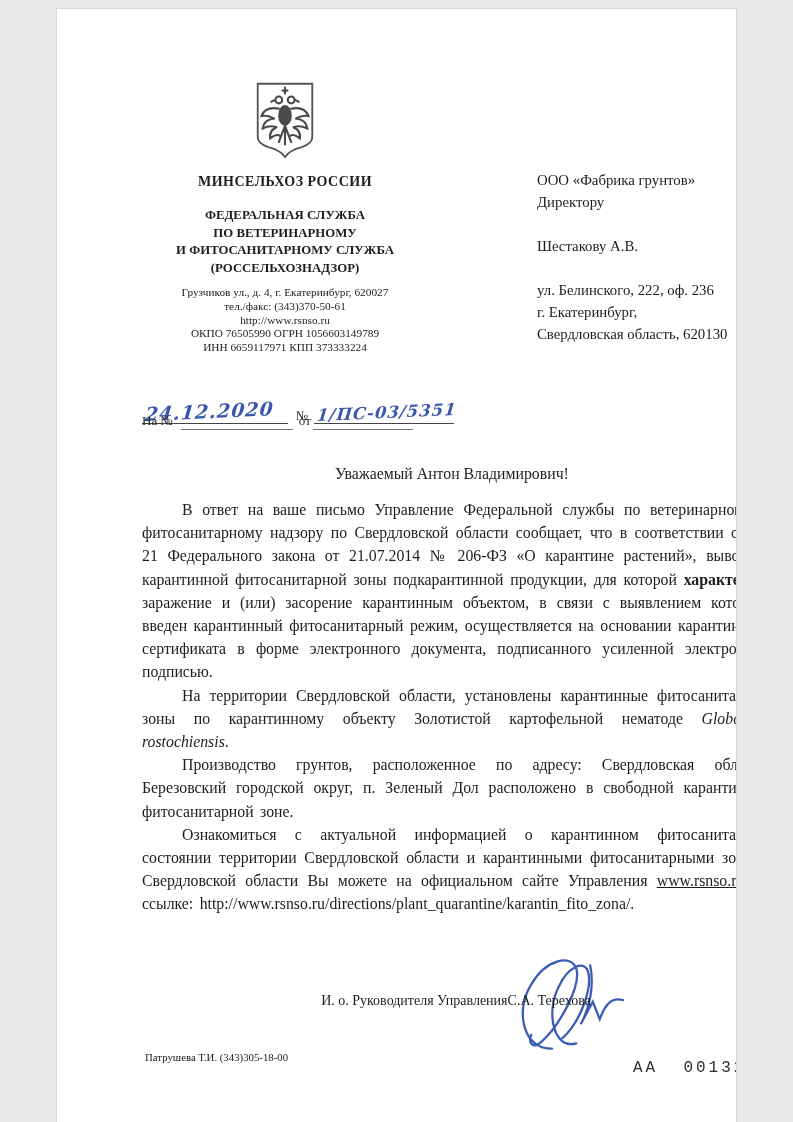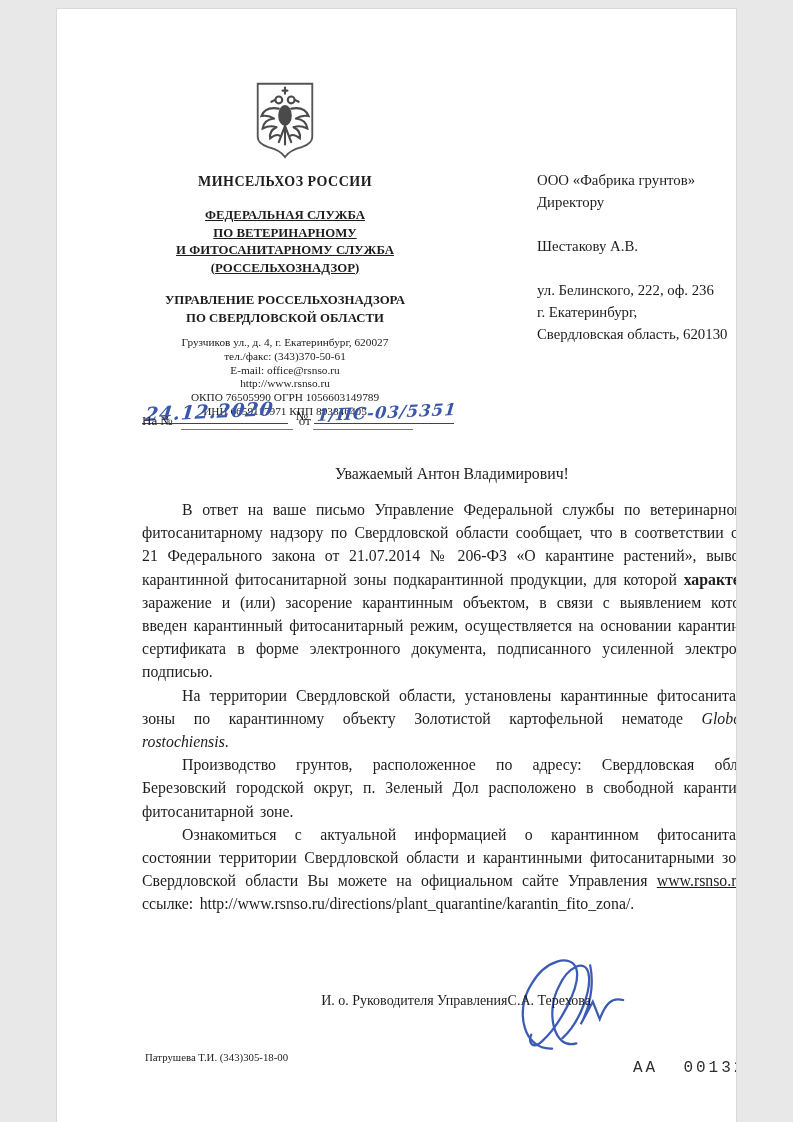--- a/index.html
+++ b/index.html
@@ -5,21 +5,21 @@
   html,body{margin:0;padding:0;background:#e8e8e8;}
   .page{
     position:relative;width:681px;height:1122px;margin:8px auto;
     background:#ffffff;border:1px solid #d8d8d8;box-sizing:border-box;
     font-family:"Liberation Serif", serif;color:#1d1d1d;overflow:hidden;
   }
   
   .letterhead{position:absolute;left:63px;top:72px;width:330px;text-align:center;}
   .emblem-wrap{width:62px;margin:0 auto;}
   .ministry{margin-top:9px;font-weight:bold;font-size:14px;letter-spacing:.5px;}
-  .service{margin-top:17px;font-weight:bold;font-size:12.8px;line-height:17.5px;text-decoration:underline;}
+  .service{margin-top:17px;font-weight:bold;font-size:12.8px;line-height:17.5px;}
   .office{margin-top:15px;font-weight:bold;font-size:12.8px;line-height:17.5px;}
   .contact{margin-top:9px;font-size:11.3px;line-height:13.8px;color:#222;}
   
   .dateline{position:absolute;left:85px;top:392px;display:flex;align-items:flex-end;font-size:13px;}
   .hand-slot{display:inline-block;border-bottom:1.4px solid #444;position:relative;height:22px;}
   .hand-slot.date{width:146px;}
   .hand-slot.num{width:140px;}
   .numero{margin:0 6px 0 8px;font-size:13px;}
   .handwriting{
     position:absolute;left:2px;bottom:-2px;white-space:nowrap;
@@ -75,31 +75,26 @@
         <ellipse cx="50" cy="55" rx="11" ry="17" fill="#4a4a4a"></ellipse>
       </svg>
     </div>
     <div class="ministry">МИНСЕЛЬХОЗ РОССИИ</div>
     <div class="service">
       <div>ФЕДЕРАЛЬНАЯ СЛУЖБА</div>
       <div>ПО ВЕТЕРИНАРНОМУ</div>
       <div>И ФИТОСАНИТАРНОМУ СЛУЖБА</div>
       <div>(РОССЕЛЬХОЗНАДЗОР)</div>
     </div>
-    <div class="office">
-      <div>УПРАВЛЕНИЕ РОССЕЛЬХОЗНАДЗОРА</div>
-      <div>ПО СВЕРДЛОВСКОЙ ОБЛАСТИ</div>
-    </div>
     <div class="contact">
       <div>Грузчиков ул., д. 4, г. Екатеринбург, 620027</div>
       <div>тел./факс: (343)370-50-61</div>
-      <div>E-mail: office@rsnso.ru</div>
       <div>http://www.rsnso.ru</div>
       <div>ОКПО 76505990 ОГРН 1056603149789</div>
-      <div>ИНН 6659117971 КПП 893846405</div>
+      <div>ИНН 6659117971 КПП 373333224</div>
     </div>
   </div>
 
   <div class="dateline">
     <span class="hand-slot date">
       <span class="handwriting">24.12.2020</span>
     </span>
     <span class="numero">№</span>
     <span class="hand-slot num">
       <span class="handwriting small">1/ПС-03/5351</span>

